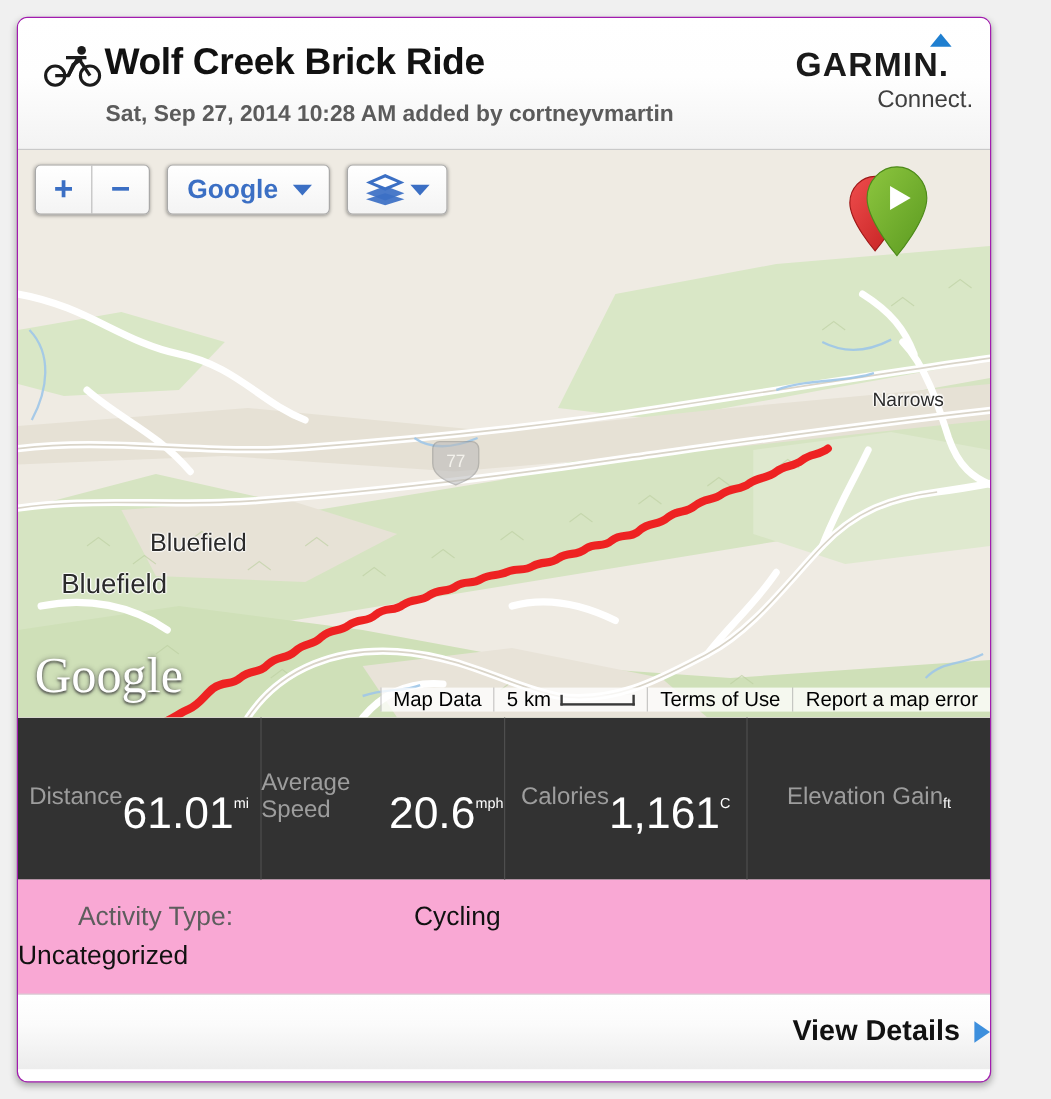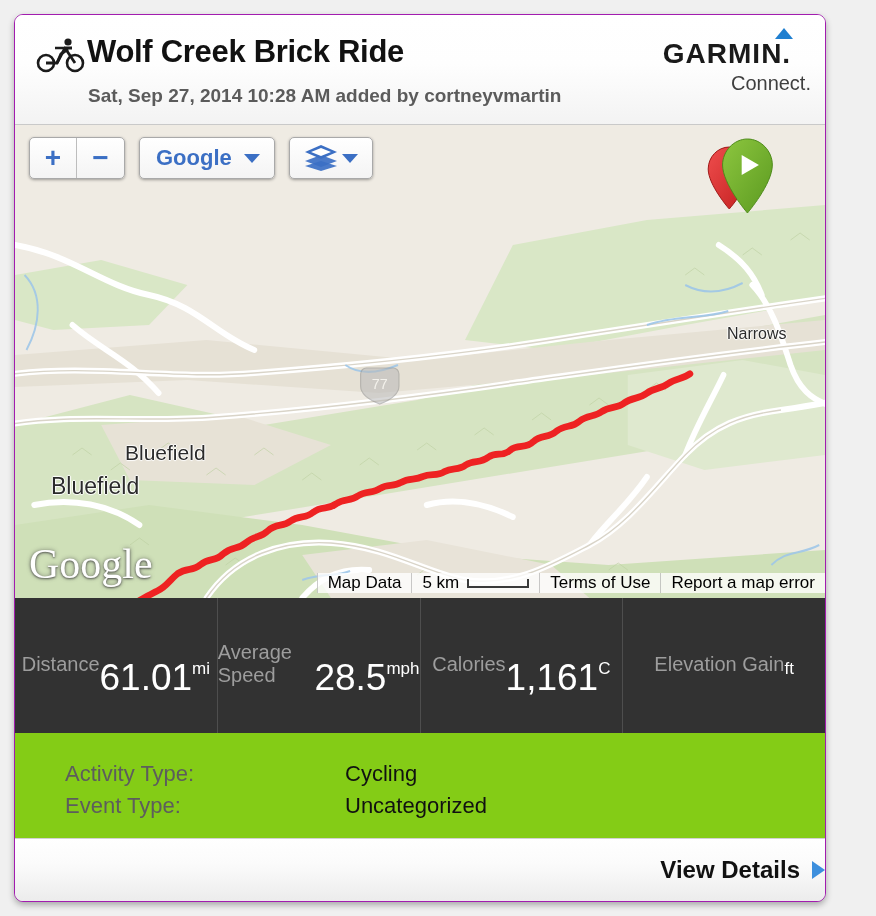--- a/index.html
+++ b/index.html
@@ -116,24 +116,24 @@
   
   .stats { display: flex; height: 135px; background: #323232; }
   .stat {
     flex: 1; position: relative;
     display: flex; flex-direction: row; align-items: center; justify-content: center;
     border-right: 1px solid #4e4e4e;
   }
   .stat:last-child { border-right: none; }
   .stat-label { font-size: 20px; color: #9d9d9d; margin-bottom: 3px; }
   .stat-value { font-size: 37px; color: #ffffff; line-height: 1.06; margin-top: 25px; }
-  .stat-unit { font-size: 17px; color: #ffffff; margin-top: 6px; text-align: center; }
-
-  
-  .details { background: #84cc16; padding: 25px 0 16px 0; border-bottom: 1px solid #d2d2d2; }
+  .stat-unit { font-size: 12px; color: #ffffff; margin-top: 6px; text-align: center; }
+
+  
+  .details { background: #f9a8d4; padding: 15px 0 16px 0; border-bottom: 1px solid #d2d2d2; }
   .detail-row { display: flex; align-items: baseline; padding: 3px 0; }
   .detail-key { width: 330px; text-align: left; padding-left: 50px; font-size: 22px; color: #5d5d5d; }
   .detail-val { font-size: 22px; font-weight: normal; color: #111; }
 
   
   .footer {
     height: 62px;
     background: linear-gradient(to bottom,#ffffff 0%,#fbfbfb 40%,#ececec 100%);
     display: flex; align-items: center; justify-content: flex-end;
     gap: 12px;
@@ -315,41 +315,40 @@
   </div>
 
   <div class="stats">
     <div class="stat">
       <div class="stat-label">Distance</div>
       <div class="stat-value">61.01</div>
       <div class="stat-unit">mi</div>
     </div>
     <div class="stat">
       <div class="stat-label">Average Speed</div>
-      <div class="stat-value">28.5</div>
+      <div class="stat-value">20.6</div>
       <div class="stat-unit">mph</div>
     </div>
     <div class="stat">
       <div class="stat-label">Calories</div>
       <div class="stat-value">1,161</div>
       <div class="stat-unit">C</div>
     </div>
     <div class="stat">
       <div class="stat-label">Elevation Gain</div>
       <div class="stat-unit">ft</div>
     </div>
   </div>
 
   <div class="details">
     <div class="detail-row">
       <span class="detail-key">Activity Type:</span>
       <span class="detail-val">Cycling</span>
     </div>
     <div class="detail-row">
-      <span class="detail-key">Event Type:</span>
       <span class="detail-val">Uncategorized</span>
     </div>
   </div>
 
   <div class="footer">
     <span class="footer-label">View Details</span>
     <span class="footer-arrow"></span>
   </div>
 
 </div>

